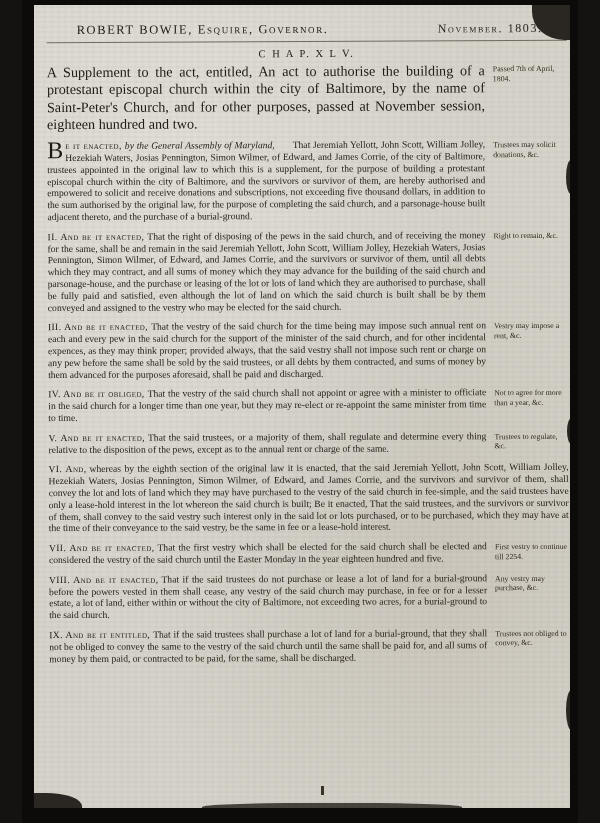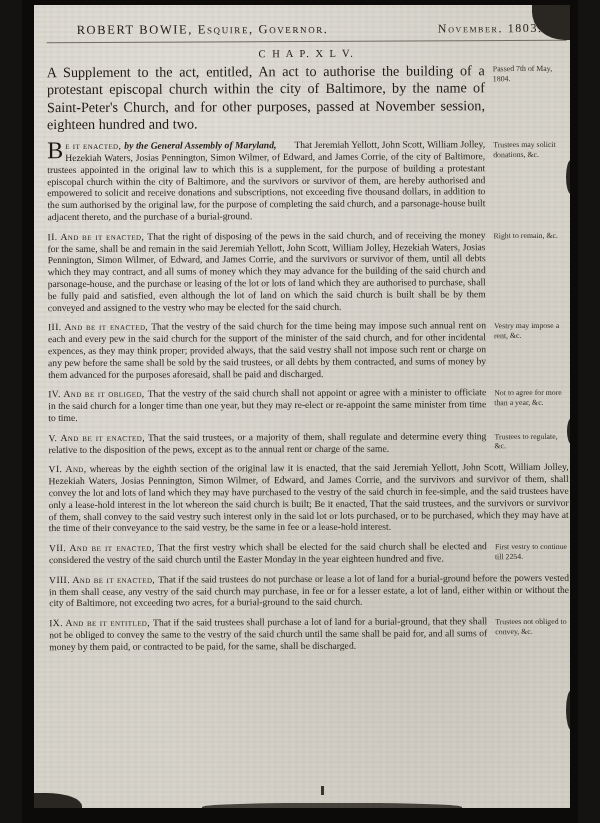--- a/index.html
+++ b/index.html
@@ -55,21 +55,21 @@
   .note-col{width:74px;flex:0 0 74px;font-size:7.8px;line-height:1.22;color:#322b21;padding-top:2px;}
   .note-col.offset-mid{padding-top:116px;}
 
   .title-text{
     font-size:14.2px;line-height:1.22;text-align:justify;
     margin:0 0 7px 0;color:#201b14;
   }
   .section{margin-bottom:8px;}
   .section p{margin:0;font-size:9.6px;line-height:11.8px;text-align:justify;}
   .lead{font-variant:small-caps;letter-spacing:.4px;margin-right:3px;color:#1f1a13;}
-  .ital{font-style:italic;margin-right:18px;font-weight:bold;}
+  .ital{font-style:italic;margin-right:18px;}
   .dropcap{float:left;font-size:24px;line-height:20px;padding-right:2px;color:#1c1710;}
 </style>
 </head>
 <body>
 
 <div class="page">
   <div class="edge top"></div>
   <div class="edge left"></div>
   <div class="edge right"></div>
   <div class="edge bottom"></div>
@@ -87,21 +87,21 @@
       <span class="header-left">ROBERT BOWIE, Esquire, Governor.</span>
       <span class="header-right">November. 1803.</span>
     </div>
 
     <div class="chapter-line">C H A P.   X L V.</div>
 
     <div class="row">
       <div class="main-col">
         <p class="title-text">A Supplement to the act, entitled, An act to authorise the building of a protestant episcopal church within the city of Baltimore, by the name of Saint-Peter's Church, and for other purposes, passed at November session, eighteen hundred and two.</p>
       </div>
-      <div class="note-col">Passed 7th of May, 1804.</div>
+      <div class="note-col">Passed 7th of April, 1804.</div>
     </div>
 
     <div class="section row">
       <div class="main-col">
         <p>
           <span class="dropcap">B</span><span class="lead">e it enacted,</span><span class="ital">by the General Assembly of Maryland,</span><span>That Jeremiah Yellott, John Scott, William Jolley, Hezekiah Waters, Josias Pennington, Simon Wilmer, of Edward, and James Corrie, of the city of Baltimore, trustees appointed in the original law to which this is a supplement, for the purpose of building a protestant episcopal church within the city of Baltimore, and the survivors or survivor of them, are hereby authorised and empowered to solicit and receive donations and subscriptions, not exceeding five thousand dollars, in addition to the sum authorised by the original law, for the purpose of completing the said church, and a parsonage-house built adjacent thereto, and the purchase of a burial-ground.</span>
         </p>
       </div>
       <div class="note-col">Trustees may solicit donations, &amp;c.</div>
     </div>
@@ -158,20 +158,21 @@
       </div>
       <div class="note-col">First vestry to continue till 2254.</div>
     </div>
 
     <div class="section row">
       <div class="main-col">
         <p>
           <span class="lead">VIII. And be it enacted,</span><span>That if the said trustees do not purchase or lease a lot of land for a burial-ground before the powers vested in them shall cease, any vestry of the said church may purchase, in fee or for a lesser estate, a lot of land, either within or without the city of Baltimore, not exceeding two acres, for a burial-ground to the said church.</span>
         </p>
       </div>
+      <div class="note-col">Any vestry may purchase, &amp;c.</div>
     </div>
 
     <div class="section row">
       <div class="main-col">
         <p>
           <span class="lead">IX. And be it entitled,</span><span>That if the said trustees shall purchase a lot of land for a burial-ground, that they shall not be obliged to convey the same to the vestry of the said church until the same shall be paid for, and all sums of money by them paid, or contracted to be paid, for the same, shall be discharged.</span>
         </p>
       </div>
       <div class="note-col">Trustees not obliged to convey, &amp;c.</div>
     </div>

